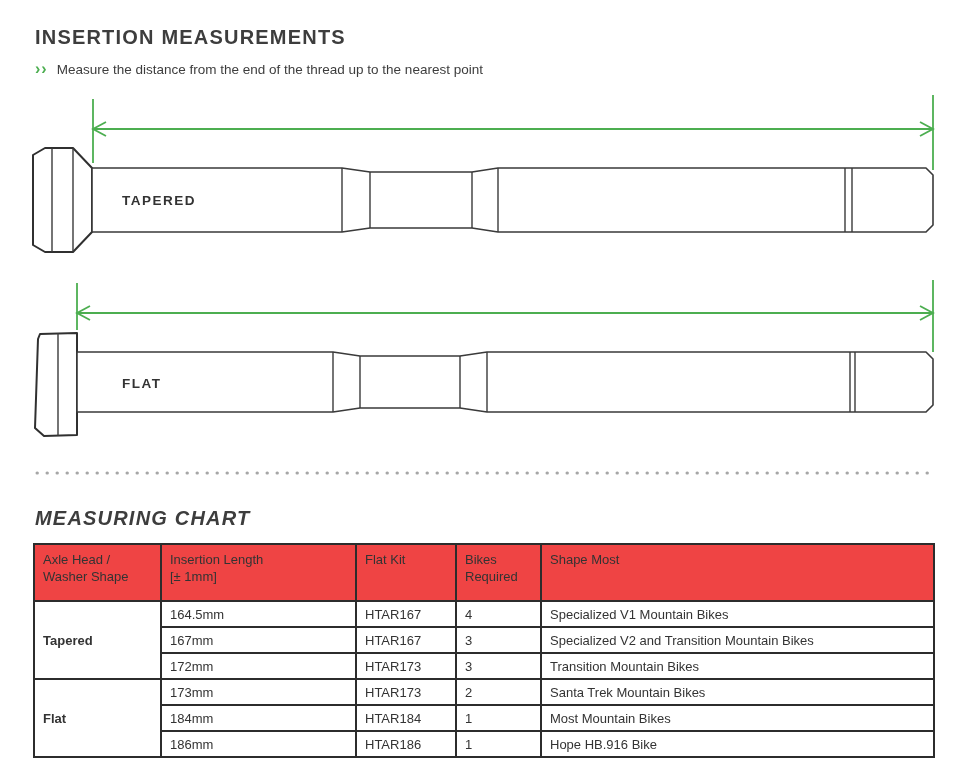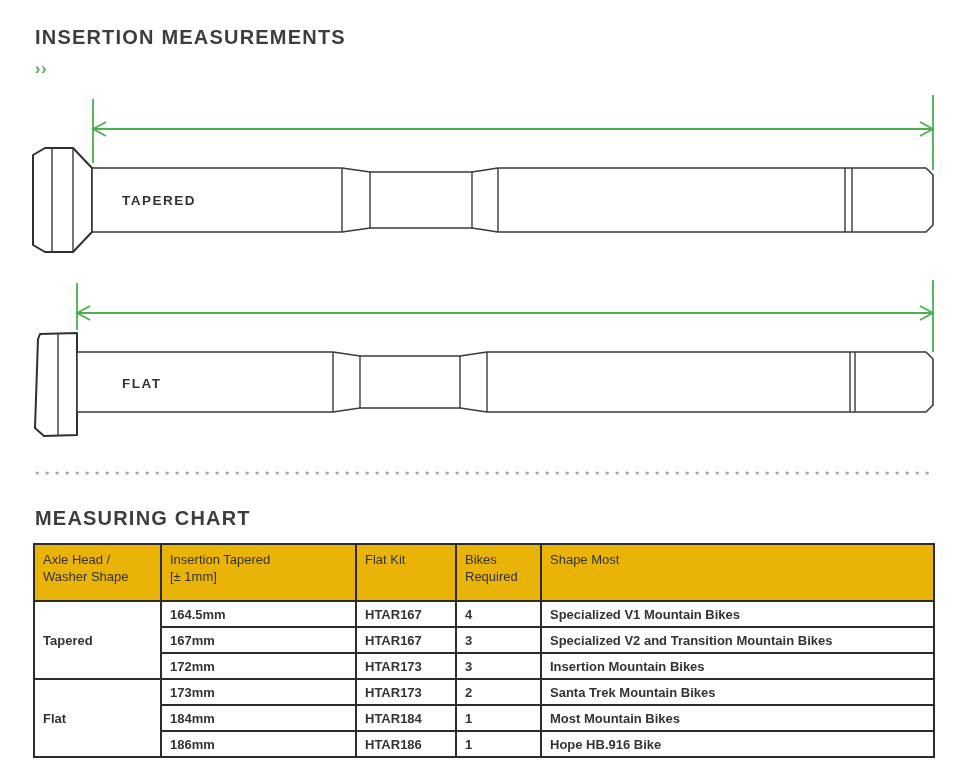--- a/index.html
+++ b/index.html
@@ -5,21 +5,21 @@
   html,body{margin:0;padding:0;background:#ffffff;}
   .page{
     position:relative;width:970px;height:776px;background:#ffffff;overflow:hidden;
     font-family:"Liberation Sans",sans-serif;color:#3a3a3a;
   }
   .sec-title{
     position:absolute;left:35px;font-size:20px;font-weight:bold;
     letter-spacing:1.2px;color:#3d3d3d;white-space:nowrap;
   }
   #title1{top:26px;}
-  #title2{top:507px;}
+  #title2{top:507px;font-style:italic;}
   .note{
     position:absolute;left:35px;top:61px;font-size:13.5px;color:#3d3d3d;
     display:flex;align-items:center;white-space:nowrap;
   }
   .note .marker{
     color:#4cae50;font-weight:bold;font-size:16px;margin-right:9px;letter-spacing:1px;line-height:1;
   }
   svg.diagram{position:absolute;left:0;top:0;}
   .axle-outline{fill:#ffffff;stroke:#303030;stroke-width:2;stroke-linejoin:round;}
   .axle-shaft{fill:#ffffff;stroke:#3a3a3a;stroke-width:1.6;stroke-linejoin:round;}
@@ -31,36 +31,37 @@
   }
   table.measuring{
     position:absolute;left:33px;top:543px;width:900px;
     border-collapse:collapse;table-layout:fixed;
     font-size:13px;color:#333333;
   }
   table.measuring th,table.measuring td{
     border:2px solid #2c2c2c;padding:2px 8px;text-align:left;
   }
   table.measuring thead th{
-    background:#eab308;font-weight:normal;vertical-align:top;
+    background:#ef4444;font-weight:normal;vertical-align:top;
     padding-top:7px;height:46px;line-height:1.3;
   }
-  table.measuring tbody td{height:20px;font-weight:bold;}
+  table.measuring tbody td{height:20px;}
   td.shape-cell{font-weight:bold;vertical-align:middle;padding-left:10px;}
   td.fits-cell{padding-left:10px;}
 </style>
 </head>
 <body>
 
 <div class="page">
 
   <div id="title1" class="sec-title">INSERTION MEASUREMENTS</div>
 
   <div class="note">
     <span class="marker">››</span>
+    <span>Measure the distance from the end of the thread up to the nearest point</span>
   </div>
 
   <svg class="diagram" width="970" height="500" viewBox="0 0 970 500">
 
     <g>
       <path class="axle-outline" d="M45,148 H73 L92,168 V232 L73,252 H45 L33,245 V155 Z"></path>
       <line class="axle-line" x1="52" y1="148" x2="52" y2="252"></line>
       <line class="axle-line" x1="73" y1="148" x2="73" y2="252"></line>
       <path class="axle-shaft" d="M92,168 H342 L370,172 H472 L498,168 H845 H852 H926 L933,175 V225 L926,232 H852 H845 H498 L472,228 H370 L342,232 H92 Z"></path>
       <line class="axle-line" x1="342" y1="168" x2="342" y2="232"></line>
@@ -112,21 +113,21 @@
       <col style="width:85px">
         <col style="width:393px">
     </colgroup>
     <thead>
       <tr>
         <th>
           <span style="display:block">Axle Head /</span>
           <span style="display:block">Washer Shape</span>
         </th>
         <th>
-          <span style="display:block">Insertion Tapered</span>
+          <span style="display:block">Insertion Length</span>
           <span style="display:block">[± 1mm]</span>
         </th>
         <th>
           <span style="display:block">Flat Kit</span>
         </th>
         <th>
           <span style="display:block">Bikes</span>
           <span style="display:block">Required</span>
         </th>
         <th>
@@ -145,21 +146,21 @@
       <tr>
         <td>167mm</td>
         <td>HTAR167</td>
         <td>3</td>
         <td class="fits-cell">Specialized V2 and Transition Mountain Bikes</td>
       </tr>
       <tr>
         <td>172mm</td>
         <td>HTAR173</td>
         <td>3</td>
-        <td class="fits-cell">Insertion Mountain Bikes</td>
+        <td class="fits-cell">Transition Mountain Bikes</td>
       </tr>
       <tr>
         <td class="shape-cell" rowspan="3">Flat</td>
         <td>173mm</td>
         <td>HTAR173</td>
         <td>2</td>
         <td class="fits-cell">Santa Trek Mountain Bikes</td>
       </tr>
       <tr>
         <td>184mm</td>

